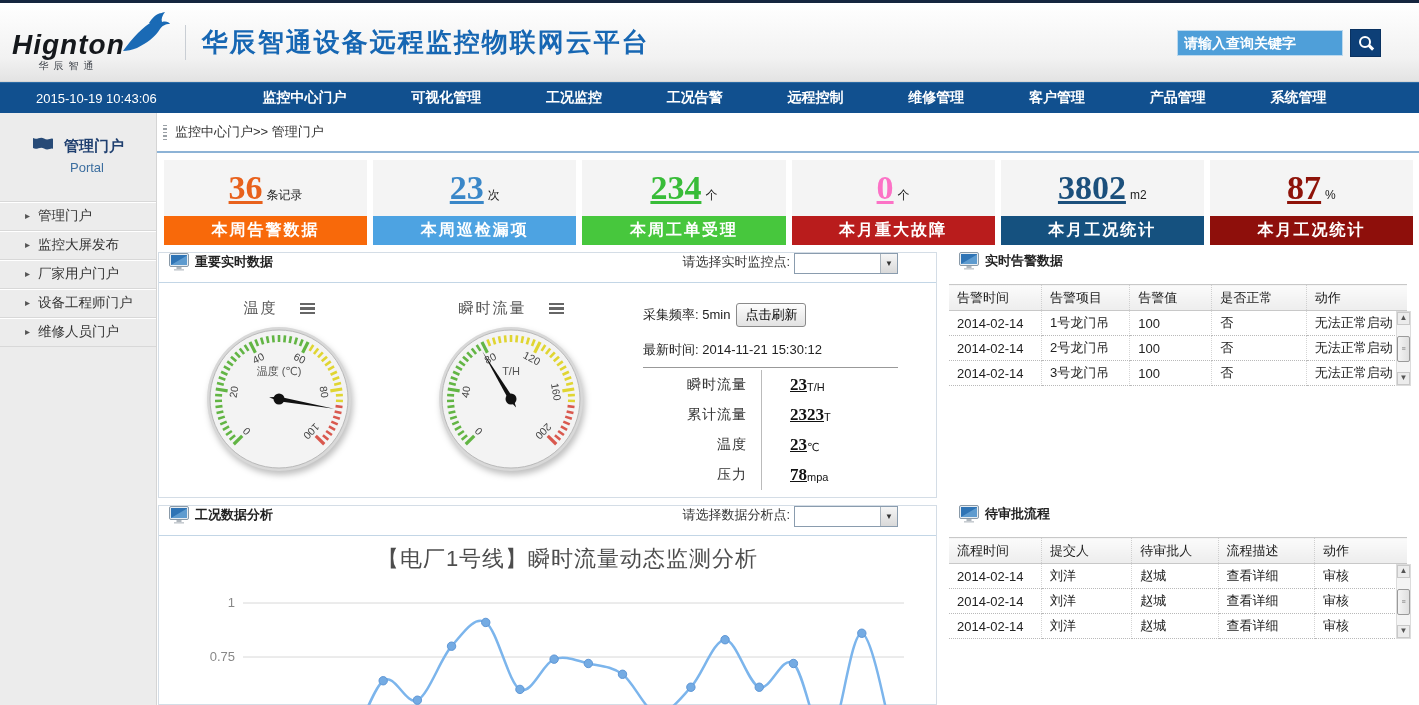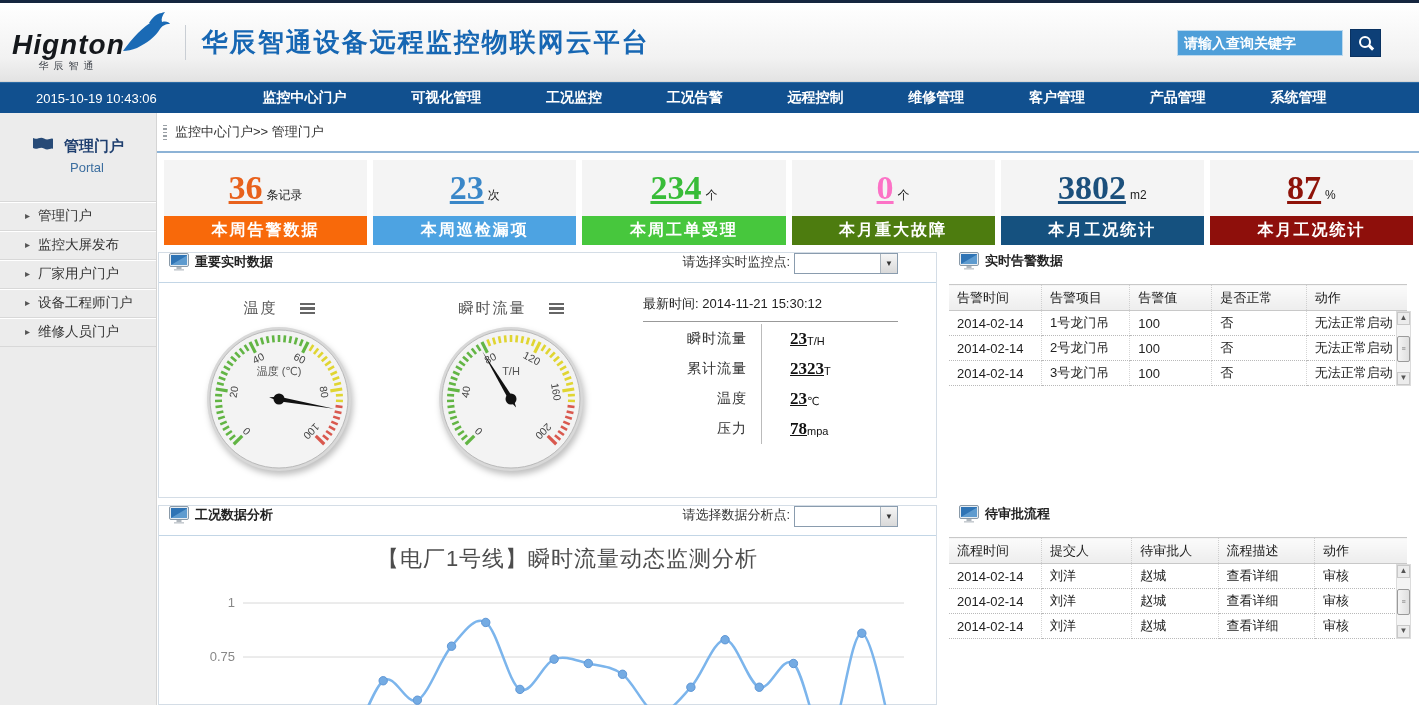--- a/index.html
+++ b/index.html
@@ -196,21 +196,21 @@
             <span class="stat-value" style="color:#38bc38">234</span>
             <span class="stat-unit">个</span>
           </div>
           <div class="stat-bar" style="background:#47c73d">本周工单受理</div>
         </div>
         <div class="stat-card">
           <div class="stat-top">
             <span class="stat-value" style="color:#fc72c6">0</span>
             <span class="stat-unit">个</span>
           </div>
-          <div class="stat-bar" style="background:#4d7c0f">本月重大故障</div>
+          <div class="stat-bar" style="background:#b91c1c">本月重大故障</div>
         </div>
         <div class="stat-card">
           <div class="stat-top">
             <span class="stat-value" style="color:#1c507c">3802</span>
             <span class="stat-unit">m2</span>
           </div>
           <div class="stat-bar" style="background:#15517f">本月工况统计</div>
         </div>
         <div class="stat-card">
           <div class="stat-top">
@@ -384,20 +384,24 @@
                   <text transform="translate(55.93239901093904,37.577725984088545) rotate(-27)" text-anchor="middle" font-size="10.5" fill="#444">80</text>
                   <text transform="translate(94.06760098906096,37.57772598408855) rotate(27)" text-anchor="middle" font-size="10.5" fill="#444">120</text>
                   <text transform="translate(116.48291030499578,68.4297524683103) rotate(81)" text-anchor="middle" font-size="10.5" fill="#444">160</text>
                   <text transform="translate(104.698484809835,104.698484809835) rotate(135)" text-anchor="middle" font-size="10.5" fill="#444">200</text>
                   <text x="75" y="51" text-anchor="middle" font-size="11" fill="#555">T/H</text>
                   <polygon points="46.115989696037346,27.023818943557217 72.94387795472389,76.23788615588411 80.15785898285047,83.5671751886505 77.05612204527611,73.76211384411589" fill="#111"></polygon>
                   <circle cx="75" cy="75" r="5.5" fill="#111"></circle>
                 </svg>
             </div>
             <div class="rt-info">
+              <div class="freq-row">
+                <span>采集频率: 5min</span>
+                <button class="refresh-btn">点击刷新</button>
+              </div>
               <div class="latest-row">
                 <span class="latest-label">最新时间:</span>
                 <span>2014-11-21 15:30:12</span>
               </div>
               <hr class="rt-hr">
               <div id="metric-rows">
                   <div class="m-row">
                     <div class="m-name">瞬时流量</div>
                     <div class="m-val">
                       <span class="m-num">23</span>

